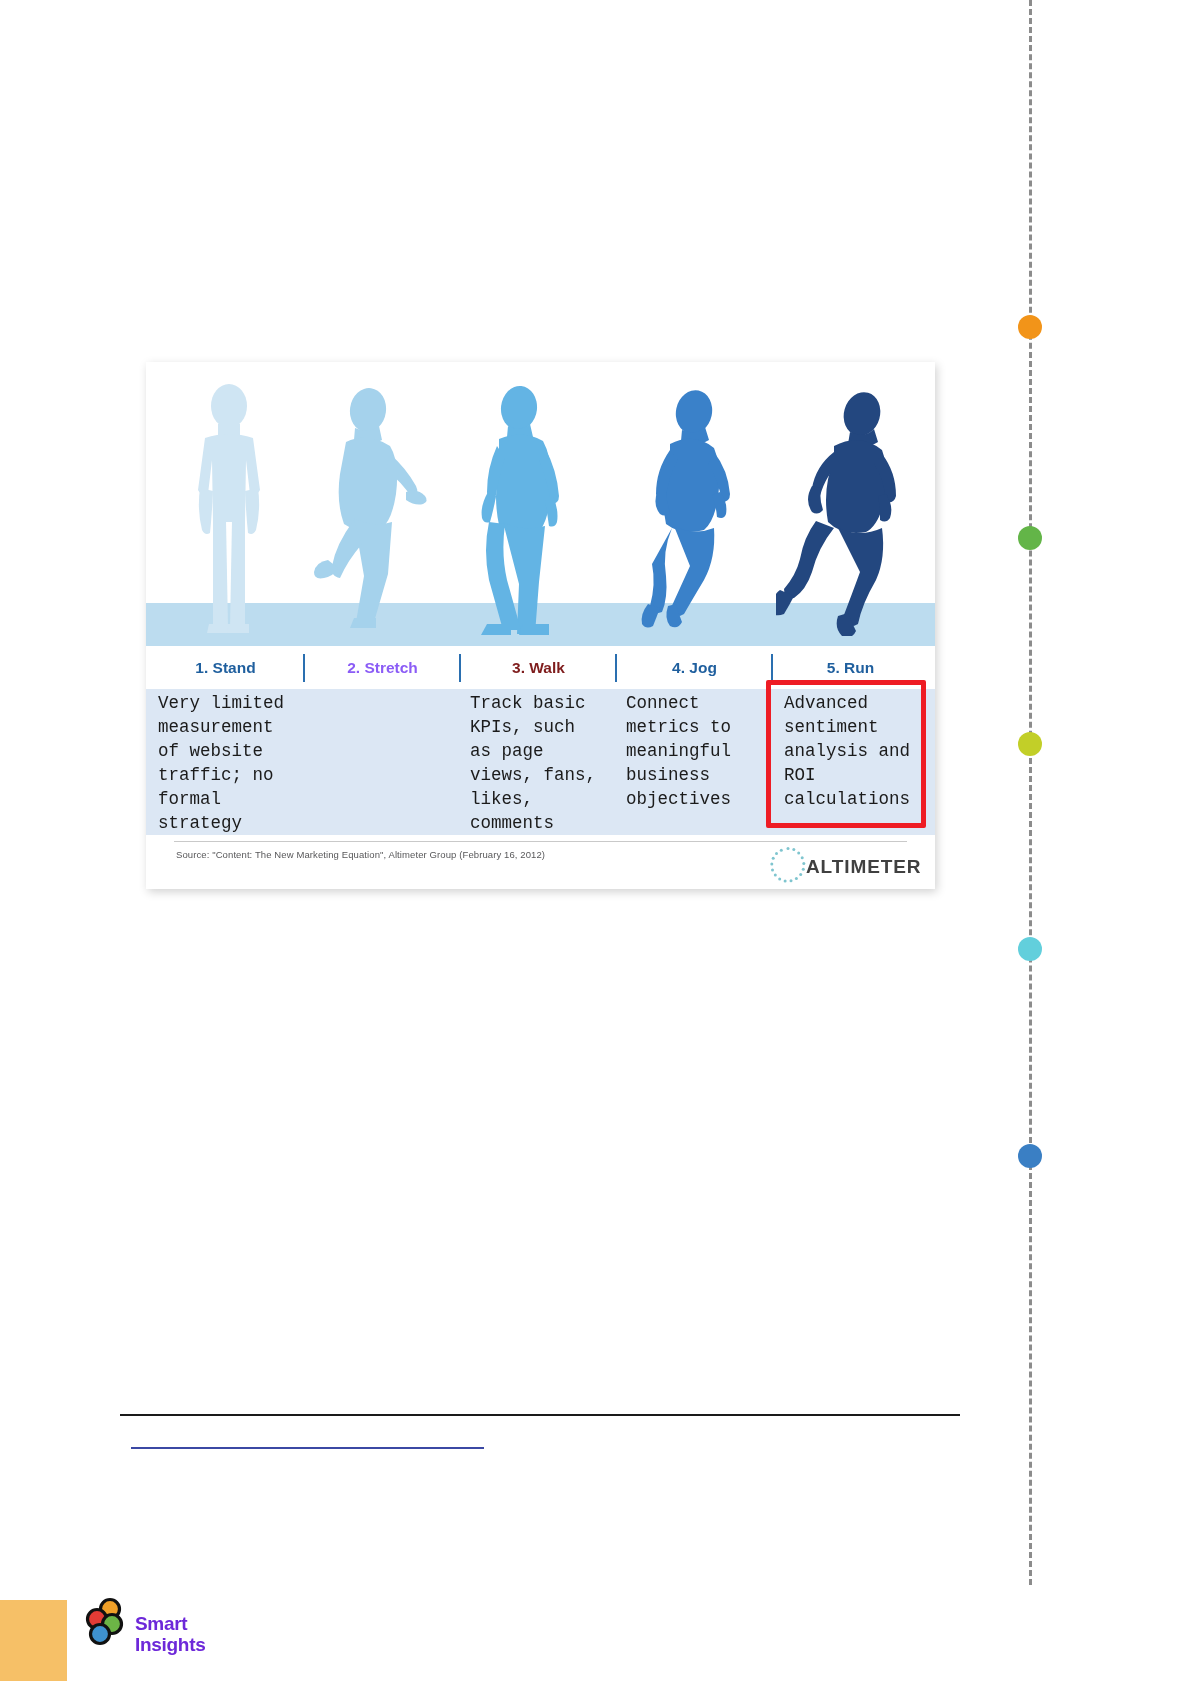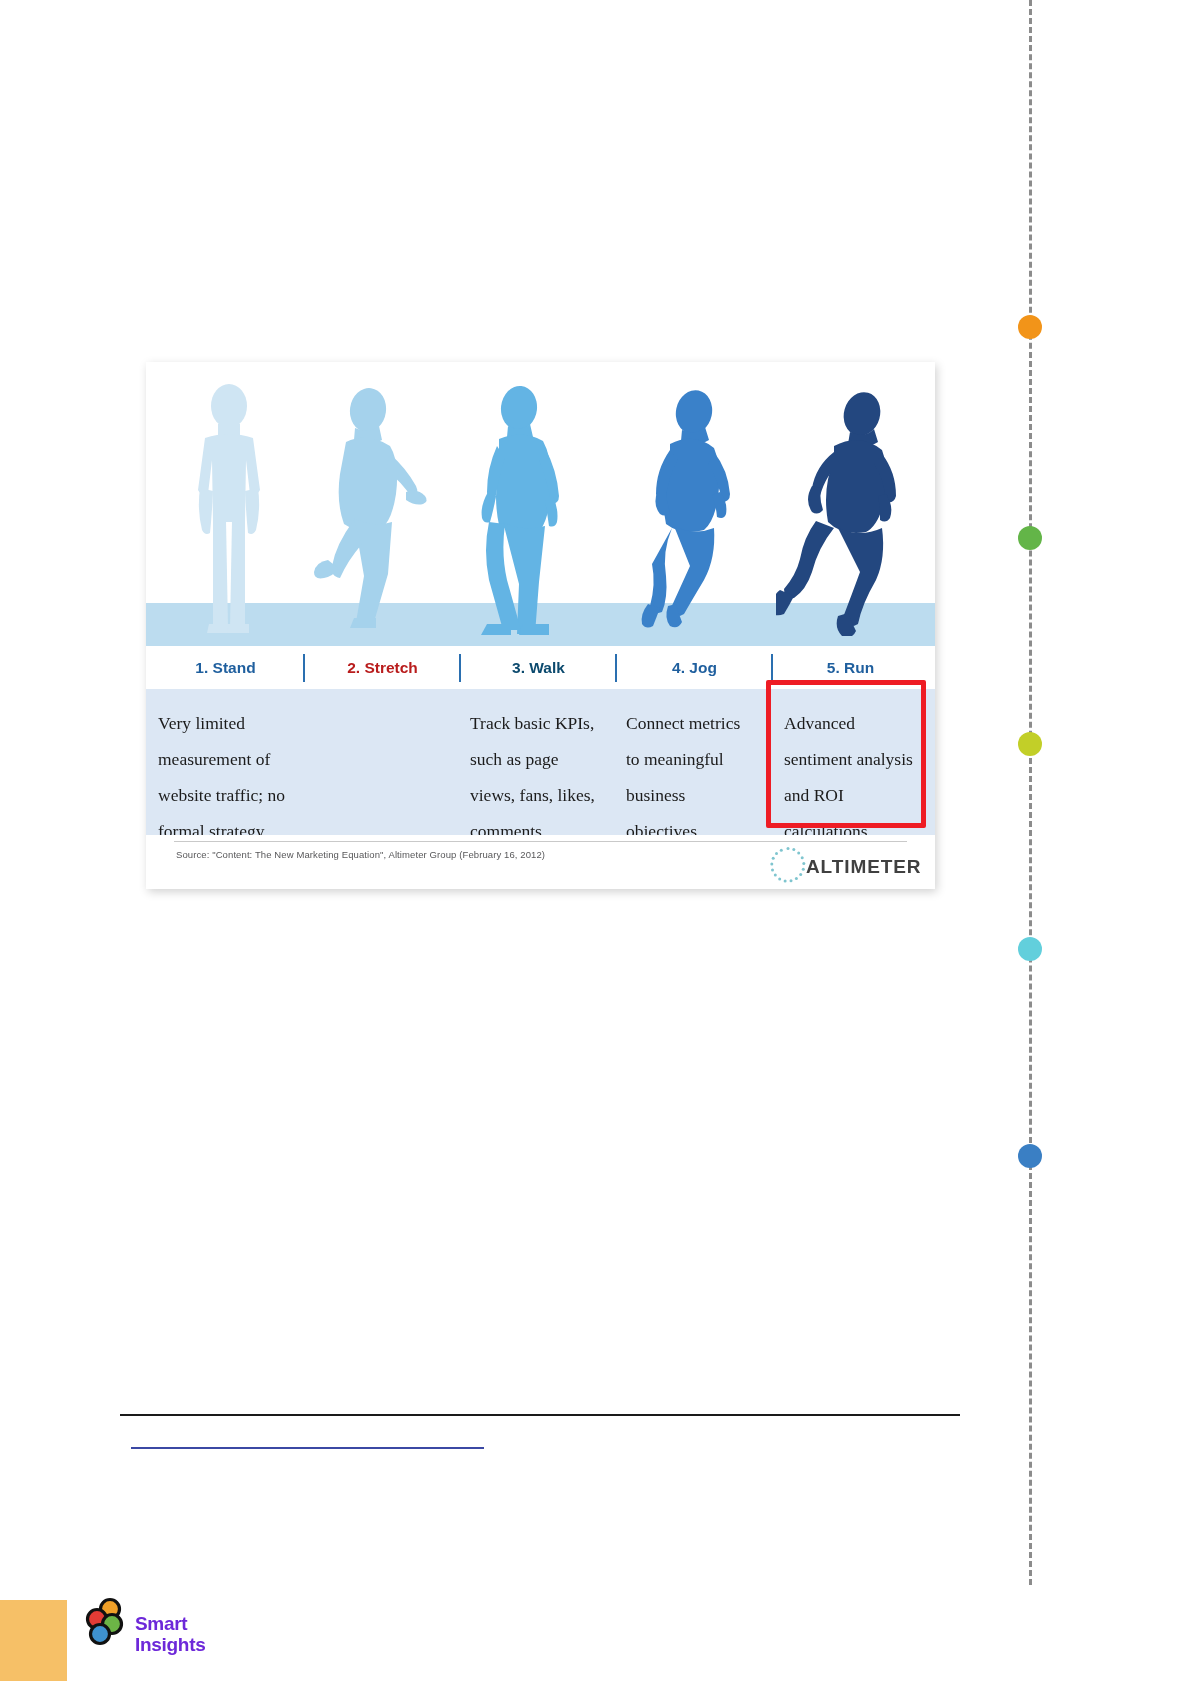--- a/index.html
+++ b/index.html
@@ -96,25 +96,25 @@
   #desc-band {
     position: absolute;
     left: 0;
     top: 327px;
     width: 789px;
     height: 146px;
     background: #dce7f4;
   }
   .desc-cell {
     position: absolute;
-    top: 16px;
+    top: 2px;
     color: #1b1b1b;
     font-size: 17.5px;
-    line-height: 36px;
-    font-family: Liberation Serif, serif;
+    line-height: 24px;
+    font-family: Liberation Mono, monospace;
   }
 
   #red-highlight-box {
     position: absolute;
     left: 620px;
     top: 318px;
     width: 160px;
     height: 148px;
     border: 5px solid #ee1c24;
     box-sizing: border-box;
@@ -310,23 +310,23 @@
           <path d="M4 202 q-10 8 -10 20 q4 8 14 4 q6 -10 10 -18z"></path>
           <path d="M62 228 q-4 12 4 20 q10 4 14 -5 q-5 -10 -8 -18z"></path>
         </g>
       </svg>
     </div>
   </div>
 
   <div id="labels-row">
     <div class="stage-label" style="left: 8px; width: 143px; color: rgb(31, 95, 158);">1. Stand</div>
     <div class="label-divider" style="left:157px;"></div>
-    <div class="stage-label" style="left: 165px; width: 143px; color: #b91c1c;">2. Stretch</div>
+    <div class="stage-label" style="left: 165px; width: 143px; color: #8b5cf6;">2. Stretch</div>
     <div class="label-divider" style="left:313px;"></div>
-    <div class="stage-label" style="left: 321px; width: 143px; color: #0c4a6e;">3. Walk</div>
+    <div class="stage-label" style="left: 321px; width: 143px; color: #7f1d1d;">3. Walk</div>
     <div class="label-divider" style="left:469px;"></div>
     <div class="stage-label" style="left: 477px; width: 143px; color: rgb(31, 95, 158);">4. Jog</div>
     <div class="label-divider" style="left:625px;"></div>
     <div class="stage-label" style="left: 633px; width: 143px; color: rgb(31, 95, 158);">5. Run</div>
   </div>
 
   <div id="desc-band" style="background: rgb(220, 231, 244);">
     <div class="desc-cell" style="left:12px; width:130px;">Very limited measurement of website traffic; no formal strategy</div>
     <div class="desc-cell" style="left:324px;width:136px;">Track basic KPIs, such as page views, fans, likes, comments</div>
     <div class="desc-cell" style="left:638px;width:132px;">Advanced sentiment analysis and ROI calculations</div>

